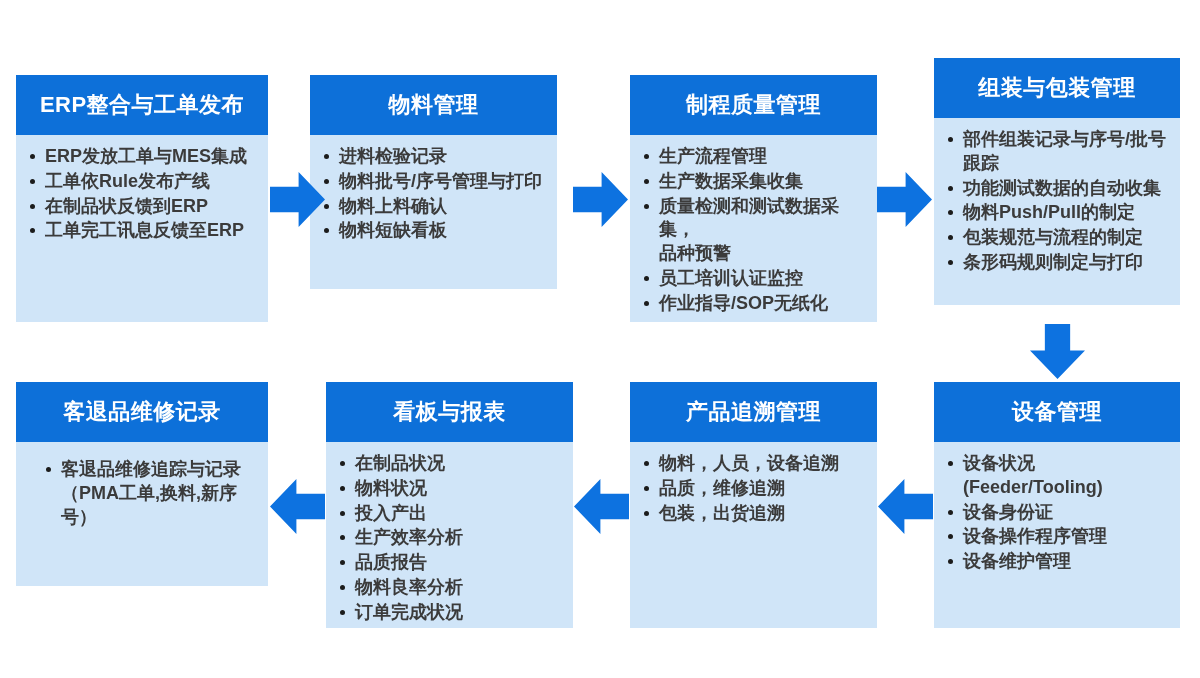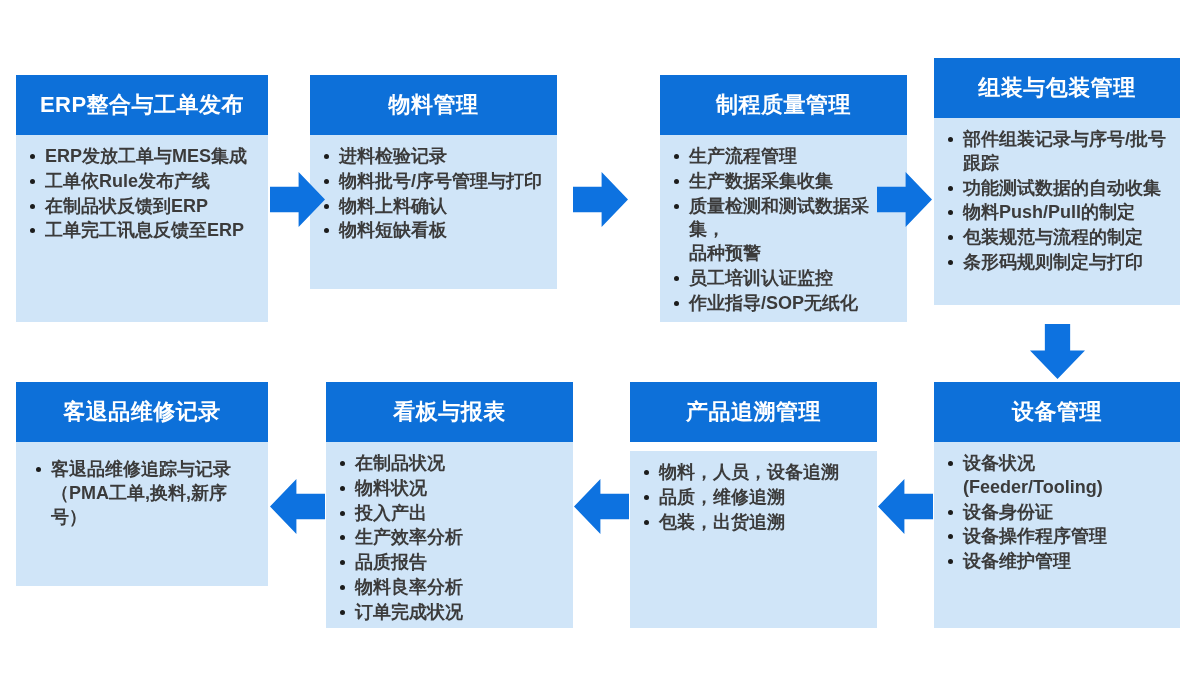--- a/index.html
+++ b/index.html
@@ -100,21 +100,21 @@
   <div class="module" style="left:310px;top:75px;height:214px;justify-content:space-between;">
     <div class="module-header">物料管理</div>
     <ul class="module-body">
       <li>进料检验记录</li>
       <li>物料批号/序号管理与打印</li>
       <li>物料上料确认</li>
       <li>物料短缺看板</li>
     </ul>
   </div>
 
-  <div class="module" style="left:660px;top:75px;height:247px;">
+  <div class="module" style="left:630px;top:75px;height:247px;">
     <div class="module-header">制程质量管理</div>
     <ul class="module-body">
       <li>生产流程管理</li>
       <li>生产数据采集收集</li>
       <li>质量检测和测试数据采集，
 品种预警</li>
       <li>员工培训认证监控</li>
       <li>作业指导/SOP无纸化</li>
     </ul>
   </div>
@@ -134,21 +134,21 @@
   <div class="module" style="left:934px;top:382px;height:246px;width:246px;">
     <div class="module-header">设备管理</div>
     <ul class="module-body">
       <li>设备状况(Feeder/Tooling)</li>
       <li>设备身份证</li>
       <li>设备操作程序管理</li>
       <li>设备维护管理</li>
     </ul>
   </div>
 
-  <div class="module" style="left:630px;top:382px;height:246px;gap:9px;">
+  <div class="module" style="left:630px;top:382px;height:246px;">
     <div class="module-header">产品追溯管理</div>
     <ul class="module-body">
       <li>物料，人员，设备追溯</li>
       <li>品质，维修追溯</li>
       <li>包装，出货追溯</li>
     </ul>
   </div>
 
   <div class="module" style="left:326px;top:382px;height:246px;">
     <div class="module-header">看板与报表</div>
@@ -158,21 +158,21 @@
       <li>投入产出</li>
       <li>生产效率分析</li>
       <li>品质报告</li>
       <li>物料良率分析</li>
       <li>订单完成状况</li>
     </ul>
   </div>
 
   <div class="module" style="left:16px;top:382px;height:204px;width:252px;">
     <div class="module-header">客退品维修记录</div>
-    <ul class="module-body" style="padding-top:16px;padding-left:16px;">
+    <ul class="module-body" style="padding-top:16px;padding-left:26px;">
       <li>客退品维修追踪与记录
 （PMA工单,换料,新序号）</li>
     </ul>
   </div>
 
   <div class="arrow arrow-right" style="left:270px;top:172px;"></div>
   <div class="arrow arrow-right" style="left:573px;top:172px;"></div>
   <div class="arrow arrow-right" style="left:877px;top:172px;"></div>
   <div class="arrow arrow-down" style="left:1030px;top:324px;"></div>
   <div class="arrow arrow-left" style="left:878px;top:479px;"></div>

